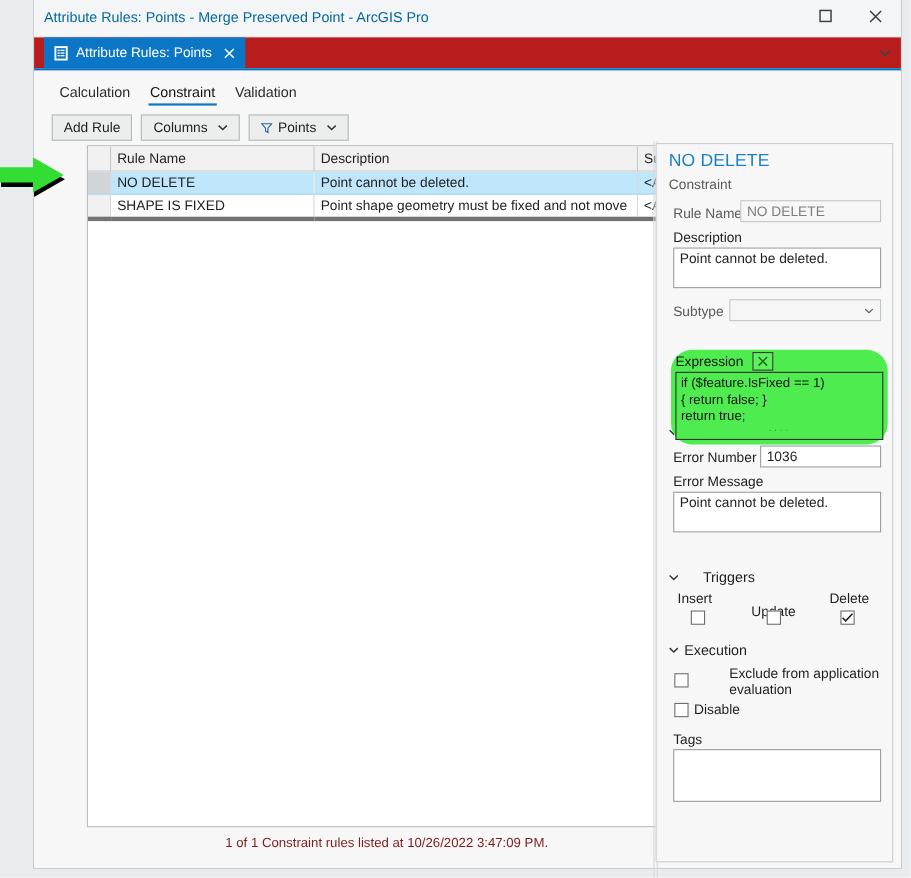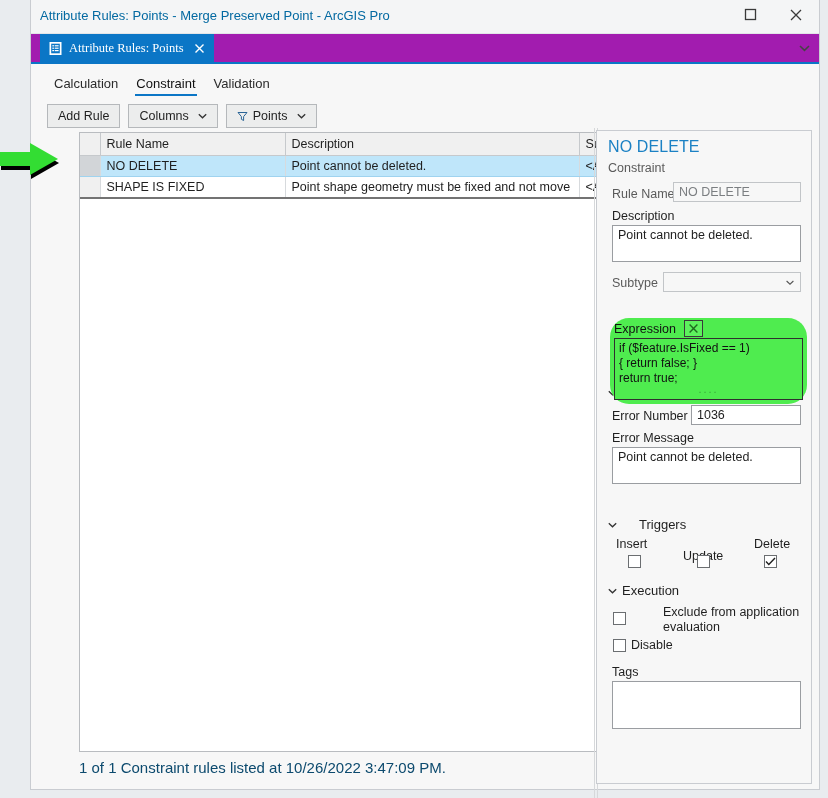--- a/index.html
+++ b/index.html
@@ -26,21 +26,21 @@
     white-space:nowrap;
   }
   .win-btns{position:absolute;right:0;top:0;height:32px;display:flex;}
   .win-btn{
     width:46px;height:32px;display:flex;align-items:center;justify-content:center;
     color:#3a3a3a;
   }
 
   
   .tabstrip{
-    position:relative;height:28px;background:#a21caf;font-family:Liberation Serif, serif;
+    position:relative;height:28px;background:#b91c1c;
   }
   .doc-tab{
     position:absolute;left:9px;top:0;height:28px;
     background:#0b76c6;color:#ffffff;display:flex;align-items:center;
     padding:0 7px 0 8px;box-sizing:border-box;
   }
   .doc-tab .tabicon{
     width:15px;height:15px;margin-right:6px;display:block;
   }
   .doc-tab .tablabel{font-size:12.5px;white-space:nowrap;}
@@ -89,36 +89,36 @@
     background:#ffffff;border:1px solid #b9bcc0;box-sizing:border-box;
     overflow:hidden;
   }
   .grid table{border-collapse:collapse;width:100%;table-layout:fixed;}
   .grid th{
     background:#f0f0f0;border-right:1px solid #c6c9cc;border-bottom:1px solid #c6c9cc;
     font-weight:normal;font-size:12.5px;color:#1f1f1f;text-align:left;
     padding:4px 6px;height:20px;box-sizing:border-box;
   }
   .grid td{
-    border-right:1px solid #d7dadd;border-bottom:2px solid #737373;
+    border-right:1px solid #d7dadd;border-bottom:4px solid #737373;
     padding:3px 6px;font-size:12.5px;color:#1f1f1f;height:20px;
     box-sizing:border-box;overflow:hidden;white-space:nowrap;text-overflow:ellipsis;
   }
   .col-sel{width:20px;}
   th.col-sel{background:#f0f0f0;}
   td.col-sel{background:#f0f0f0;}
   .col-name{width:185px;}
   .col-desc{width:294px;}
   .col-sub{width:46px;}
   tr.row-selected td{background:#bfe6fa;border-bottom:1px solid #9fd3ef;}
   tr.row-selected td.col-sel{background:#d2d5d8;}
 
   
   .statusbar{
-    position:absolute;left:48px;top:695px;width:545px;font-size:15px;color:#0c4a6e;
+    position:absolute;left:48px;top:695px;width:545px;font-size:12px;color:#7f1d1d;text-align:center;
   }
 
   
   .splitter{
     position:absolute;left:563px;top:64px;width:4px;height:726px;
   }
   .splitter i{
     position:absolute;top:0;bottom:0;width:1px;background:#d6d8da;
   }
 

